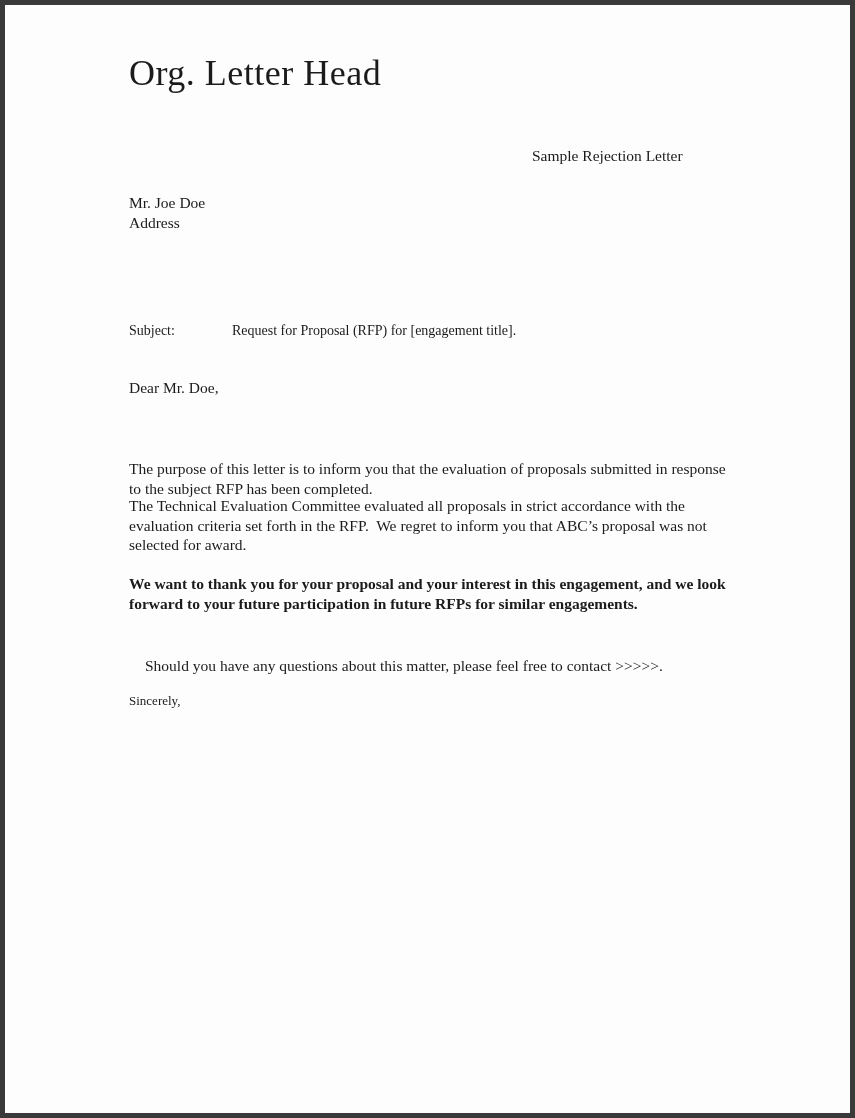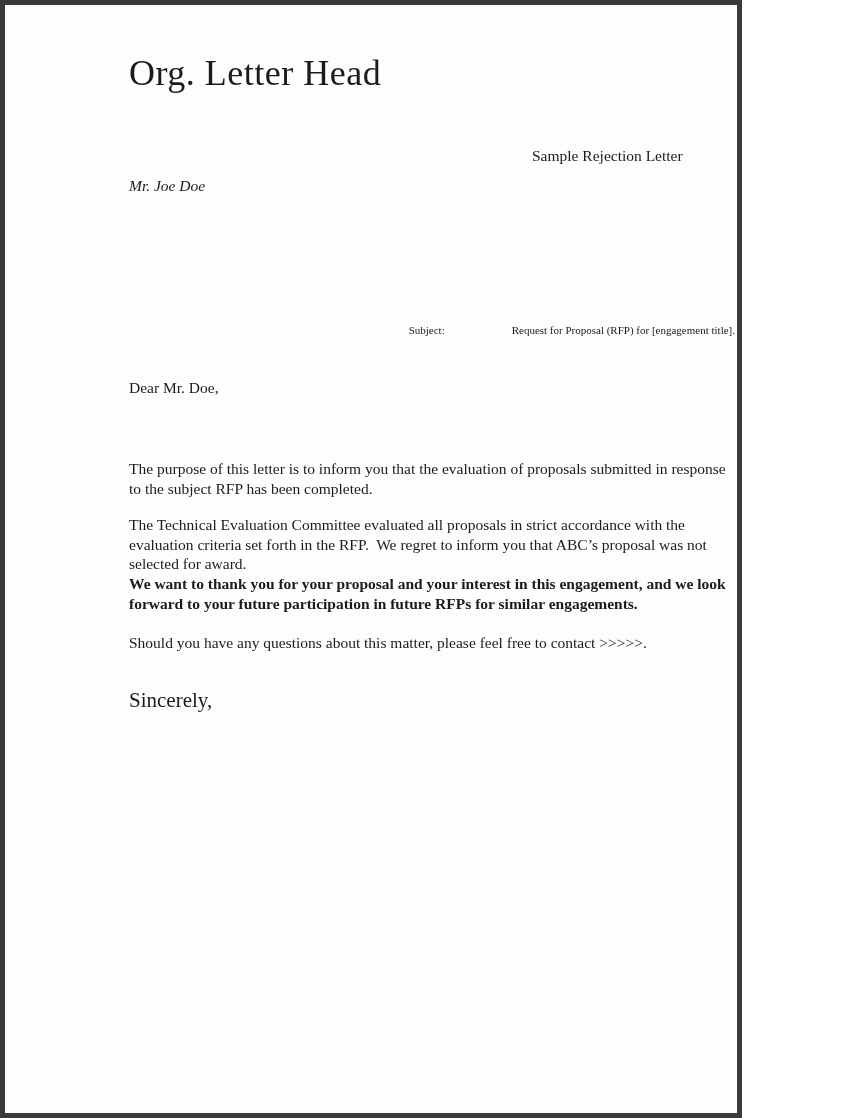--- a/index.html
+++ b/index.html
@@ -2,21 +2,21 @@
 <html><head>
 <meta charset="utf-8">
 <style>
   html, body {
     margin: 0;
     padding: 0;
     background: #ffffff;
   }
   .page-frame {
     position: relative;
-    width: 742px;
+    width: 855px;
     height: 1118px;
     box-sizing: border-box;
     border: 5px solid #3a3a3a;
     background: #fdfdfd;
     font-family: "Liberation Serif", "DejaVu Serif", serif;
     color: #1b1b1b;
     overflow: hidden;
   }
   .block {
     position: absolute;
@@ -32,63 +32,62 @@
   }
   .doc-label {
     top: 141px;
     padding-left: 403px;
     width: 606px;
     font-size: 15.5px;
     line-height: 19.7px;
     white-space: nowrap;
   }
   .recipient-block {
-    top: 171px;
+    top: 188px;
     font-size: 15.5px;
     line-height: 19.7px;
-    font-style: italic;
   }
   .subject-line {
     top: 316px;
-    font-size: 11px;
+    font-size: 14px;
     line-height: 19.7px;
     display: flex;
-    justify-content: flex-end;
   }
   .subject-label {
     width: 103px;
     flex: 0 0 103px;
   }
   .salutation {
     top: 373px;
     font-size: 15.5px;
     line-height: 19.7px;
   }
   .para {
     font-size: 15.5px;
     line-height: 19.7px;
     white-space: pre-wrap;
   }
   .para-1 { top: 433px; margin-top: 21px; }
-  .para-2 { top: 491px; margin-top: 19px; }
+  .para-2 { top: 491px; }
   .para-3 { top: 569px; font-weight: bold; }
-  .para-4 { top: 628px; }
-  .closing { top: 686px; font-size: 21px; line-height: 19.7px; }
+  .para-4 { top: 651px; margin-left: 16px; }
+  .closing { top: 686px; font-size: 13px; line-height: 19.7px; }
 </style>
 </head>
 <body>
 
 <div class="page-frame">
 
   <div class="block letterhead-title">Org. Letter Head</div>
 
   <div class="block doc-label">Sample Rejection Letter</div>
 
   <div class="block recipient-block">
     <div>Mr. Joe Doe</div>
+    <div>Address</div>
   </div>
 
   <div class="block subject-line">
     <span class="subject-label">Subject:</span>
     <span>Request for Proposal (RFP) for [engagement title].</span>
   </div>
 
   <div class="block salutation">Dear Mr. Doe,</div>
 
   <div class="block para para-1">The purpose of this letter is to inform you that the evaluation of proposals submitted in response to the subject RFP has been completed.</div>

